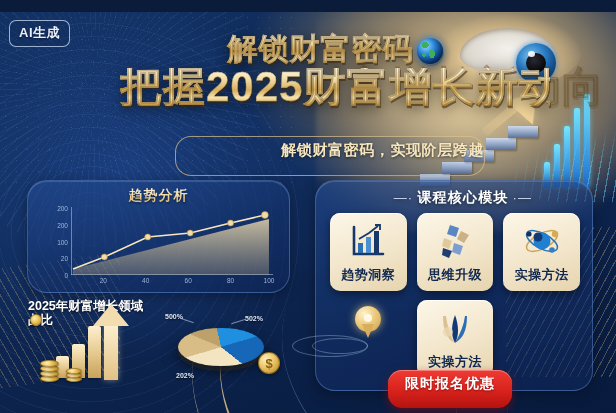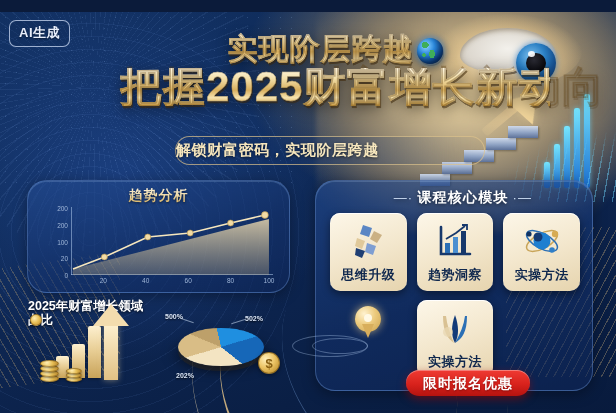--- a/index.html
+++ b/index.html
@@ -152,22 +152,22 @@
   }
   .globe:before{
     content:"";position:absolute;left:5px;top:4px;width:14px;height:17px;
     background:
       radial-gradient(ellipse 6px 5px at 3px 3px, #3fae5a 60%, transparent 61%),
       radial-gradient(ellipse 5px 7px at 10px 12px, #3fae5a 60%, transparent 61%),
       radial-gradient(ellipse 3px 3px at 2px 13px, #3fae5a 60%, transparent 61%);
   }
   .subtitle-pill{
     position:absolute;left:175px;top:124px;width:310px;
-    text-align:left;
-    padding:4px 0 4px;
+    text-align:right;
+    padding:4px 0 15px;
     border:1px solid rgba(222,195,140,.7);
     border-radius:16px;
     color:#f6e6bd;
     font-size:15px;font-weight:800;letter-spacing:.6px;
     text-shadow:0 1px 3px rgba(0,0,0,.6);
     background:linear-gradient(90deg,rgba(20,48,100,.0),rgba(26,58,115,.35),rgba(20,48,100,.0));
   }
 
   
   .panel{
@@ -292,21 +292,21 @@
   }
   .pin-hole{position:absolute;left:9px;top:8px;width:8px;height:8px;border-radius:50%;background:rgba(255,250,232,.95);}
   .ripple{
     position:absolute;left:50%;top:38px;transform:translateX(-50%);
     border:1px solid rgba(190,215,250,.35);border-radius:50%;
   }
   .r1{width:56px;height:16px;margin-left:-28px;left:50%;}
   .r2{width:76px;height:22px;margin-left:-38px;left:50%;top:35px;}
 
   .cta{
-    position:absolute;left:406px;top:358px;width:124px;height:26px;
+    position:absolute;left:388px;top:358px;width:124px;height:38px;
     border-radius:14px;
     background:linear-gradient(180deg,#ef3b33 0%,#d8221c 55%,#b5130f 100%);
     box-shadow:0 3px 9px rgba(150,10,10,.55), inset 0 1px 0 rgba(255,255,255,.35);
     color:#fff;font-size:14px;font-weight:900;letter-spacing:1px;
     text-align:center;line-height:26px;
     text-shadow:0 1px 2px rgba(90,0,0,.6);
   }
   svg{display:block;}
 </style>
 </head>
@@ -354,21 +354,21 @@
     <div class="nbar" style="height:62px;"></div>
     <div class="nbar" style="height:80px;"></div>
     <div class="nbar" style="height:94px;"></div>
   </div>
   <div class="flow-lines"></div>
 
   <div class="ai-badge">AI生成</div>
 
   <div class="headline">
     <div class="h-line h1">
-      <span>实现阶层跨越</span><span class="globe"></span>
+      <span>解锁财富密码</span><span class="globe"></span>
     </div>
     <div class="h-line h2">把握2025财富增长新动向</div>
   </div>
   <div class="subtitle-pill">解锁财富密码，实现阶层跨越</div>
 
   <div class="panel" id="left-panel">
     <div class="panel-title">趋势分析</div>
 
     <div class="chart">
       <div class="plot">
@@ -440,44 +440,44 @@
   <div class="panel" id="right-panel">
     <div class="modules-head">
       <span class="deco">—·</span><span>课程核心模块</span><span class="deco">·—</span>
     </div>
 
     <div class="grid">
 
       <div class="card">
         <span class="ic">
           <svg viewBox="0 0 42 40">
-            <path d="M16 4 L25 7 L22 16 L13 13 Z" fill="#5b86c4"></path>
-            <path d="M27 10 L35 14 L30 22 L23 18 Z" fill="#cbb184"></path>
-            <path d="M10 17 L18 20 L15 28 L8 25 Z" fill="#e0c99a"></path>
-            <path d="M20 22 L29 25 L26 34 L18 31 Z" fill="#7e9ed2"></path>
-            <path d="M9 27 L18 30 L15 37 L8 34 Z" fill="#1f3f73"></path>
-          </svg>
-        </span>
-        <span class="clabel">思维升级</span>
-      </div>
-
-      <div class="card">
-        <span class="ic">
-          <svg viewBox="0 0 42 40">
             <g fill="none" stroke="#17386b" stroke-width="2.6" stroke-linecap="round">
               <path d="M7 6 V33 H36"></path>
             </g>
             <rect x="11" y="22" width="5" height="10" fill="#2b6fb5"></rect>
             <rect x="19" y="16" width="5" height="16" fill="#4b8fd0"></rect>
             <rect x="27" y="10" width="5" height="22" fill="#17386b"></rect>
             <path d="M12 18 L22 12 L31 5" stroke="#17386b" stroke-width="1.8" fill="none"></path>
             <path d="M28 4 L33 4 L33 9" stroke="#17386b" stroke-width="1.8" fill="none"></path>
           </svg>
         </span>
         <span class="clabel">趋势洞察</span>
+      </div>
+
+      <div class="card">
+        <span class="ic">
+          <svg viewBox="0 0 42 40">
+            <path d="M16 4 L25 7 L22 16 L13 13 Z" fill="#5b86c4"></path>
+            <path d="M27 10 L35 14 L30 22 L23 18 Z" fill="#cbb184"></path>
+            <path d="M10 17 L18 20 L15 28 L8 25 Z" fill="#e0c99a"></path>
+            <path d="M20 22 L29 25 L26 34 L18 31 Z" fill="#7e9ed2"></path>
+            <path d="M9 27 L18 30 L15 37 L8 34 Z" fill="#1f3f73"></path>
+          </svg>
+        </span>
+        <span class="clabel">思维升级</span>
       </div>
 
       <div class="card">
         <span class="ic">
           <svg viewBox="0 0 42 40">
             <ellipse cx="21" cy="20" rx="17" ry="7.5" fill="none" stroke="#c9a559" stroke-width="1.5" transform="rotate(-28 21 20)"></ellipse>
             <ellipse cx="21" cy="20" rx="17" ry="7.5" fill="none" stroke="#2b6fb5" stroke-width="1.5" transform="rotate(28 21 20)"></ellipse>
             <circle cx="21" cy="20" r="8.5" fill="#1f7fd0"></circle>
             <circle cx="17" cy="16" r="4.5" fill="#143a73"></circle>
             <circle cx="34" cy="13" r="3.2" fill="#d7ab52"></circle>

